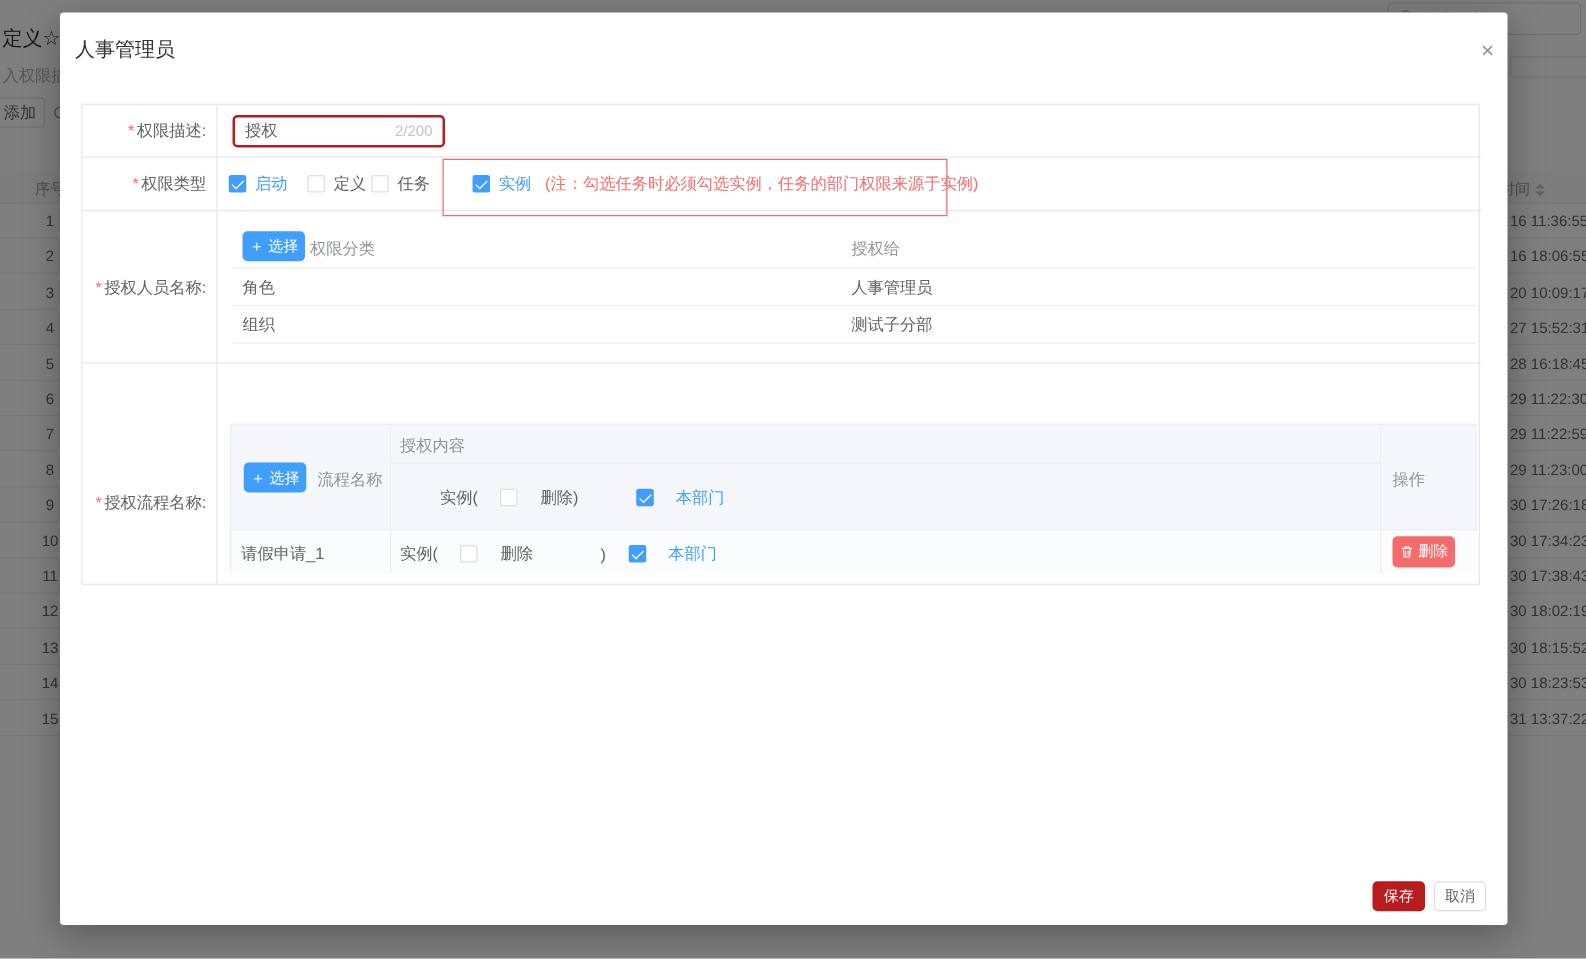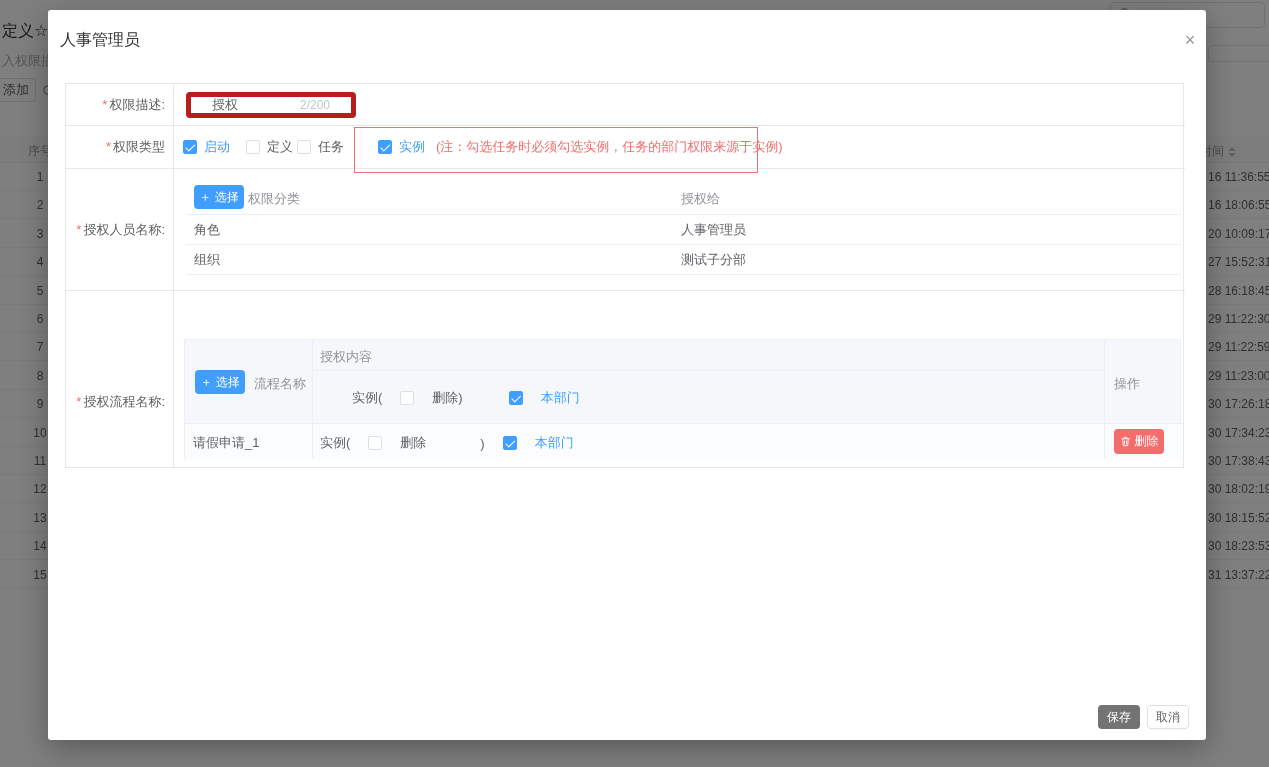--- a/index.html
+++ b/index.html
@@ -40,21 +40,21 @@
   .frow:last-child { border-bottom:none; }
   .frow .flabel { position:absolute; left:0; top:50%; transform:translateY(-50%); width:99px; text-align:right; color:#606266; }
   .req { color:#f56c6c; margin-right:2px; }
 
   .r1 { top:0; height:42px; }
   .r2 { top:42px; height:43px; }
   .r3 { top:85px; height:122px; }
   .r4 { top:207px; height:43px; }
   .r5 { top:250px; height:135px; border-bottom:none; }
 
-  .desc-input { position:absolute; left:120px; top:8px; width:170px; height:26px; border:5px solid #b91c1c; border-radius:4px; display:flex; align-items:center; padding:0 21px; background:#fff; }
+  .desc-input { position:absolute; left:120px; top:8px; width:170px; height:26px; border:2px solid #b91c1c; border-radius:4px; display:flex; align-items:center; padding:0 8px; background:#fff; }
   .desc-input .val { color:#606266; }
   .desc-input .cnt { margin-left:auto; color:#c0c4cc; font-size:12px; }
 
   .cbg { position:absolute; display:flex; align-items:center; gap:7px; top:50%; transform:translateY(-50%); white-space:nowrap; }
   .cb { width:14px; height:14px; border:1px solid #dcdfe6; border-radius:2px; background:#fff; display:inline-block; position:relative; flex:none; }
   .cb.on { background:#409eff; border-color:#409eff; }
   .cb.on::after { content:""; position:absolute; left:4px; top:1px; width:3.5px; height:7.5px; border:solid #fff; border-width:0 1.5px 1.5px 0; transform:rotate(45deg); }
   .cb-label-on { color:#409eff; }
   .cb-label-off { color:#606266; }
   .type-note { color:#f56c6c; margin-left:4px; }
@@ -80,21 +80,21 @@
   .dept-label { color:#409eff; }
   .del-btn { position:absolute; left:929px; top:89px; width:50px; height:25px; background:#f56c6c; color:#fff; border:none; border-radius:4px; font-size:12px; display:flex; align-items:center; justify-content:center; gap:4px; cursor:pointer; }
 
   .rd { width:14px; height:14px; border:1px solid #dcdfe6; border-radius:50%; background:#fff; display:inline-block; position:relative; flex:none; }
   .rd.on { background:#409eff; border-color:#409eff; }
   .rd.on::after { content:""; position:absolute; left:4.5px; top:4.5px; width:4px; height:4px; border-radius:50%; background:#fff; }
   .rd-label-on { color:#409eff; }
   .rdg { position:absolute; display:flex; align-items:center; gap:6px; top:50%; transform:translateY(-50%); }
 
   .ft-btn { position:absolute; top:695px; height:24px; border-radius:4px; font-size:12px; display:flex; align-items:center; justify-content:center; cursor:pointer; }
-  .ft-save { left:1050px; width:42px; background:#737373; color:#fff; border:none; }
+  .ft-save { left:1050px; width:42px; background:#b91c1c; color:#fff; border:none; }
   .ft-cancel { left:1099px; width:42px; background:#fff; color:#606266; border:1px solid #dcdfe6; }
 </style>
 </head>
 <body>
 
 <div class="stage">
 
   <div class="bg">
     <div class="bg-tab">定义☆</div>
     <div class="bg-filter">入权限描</div>

